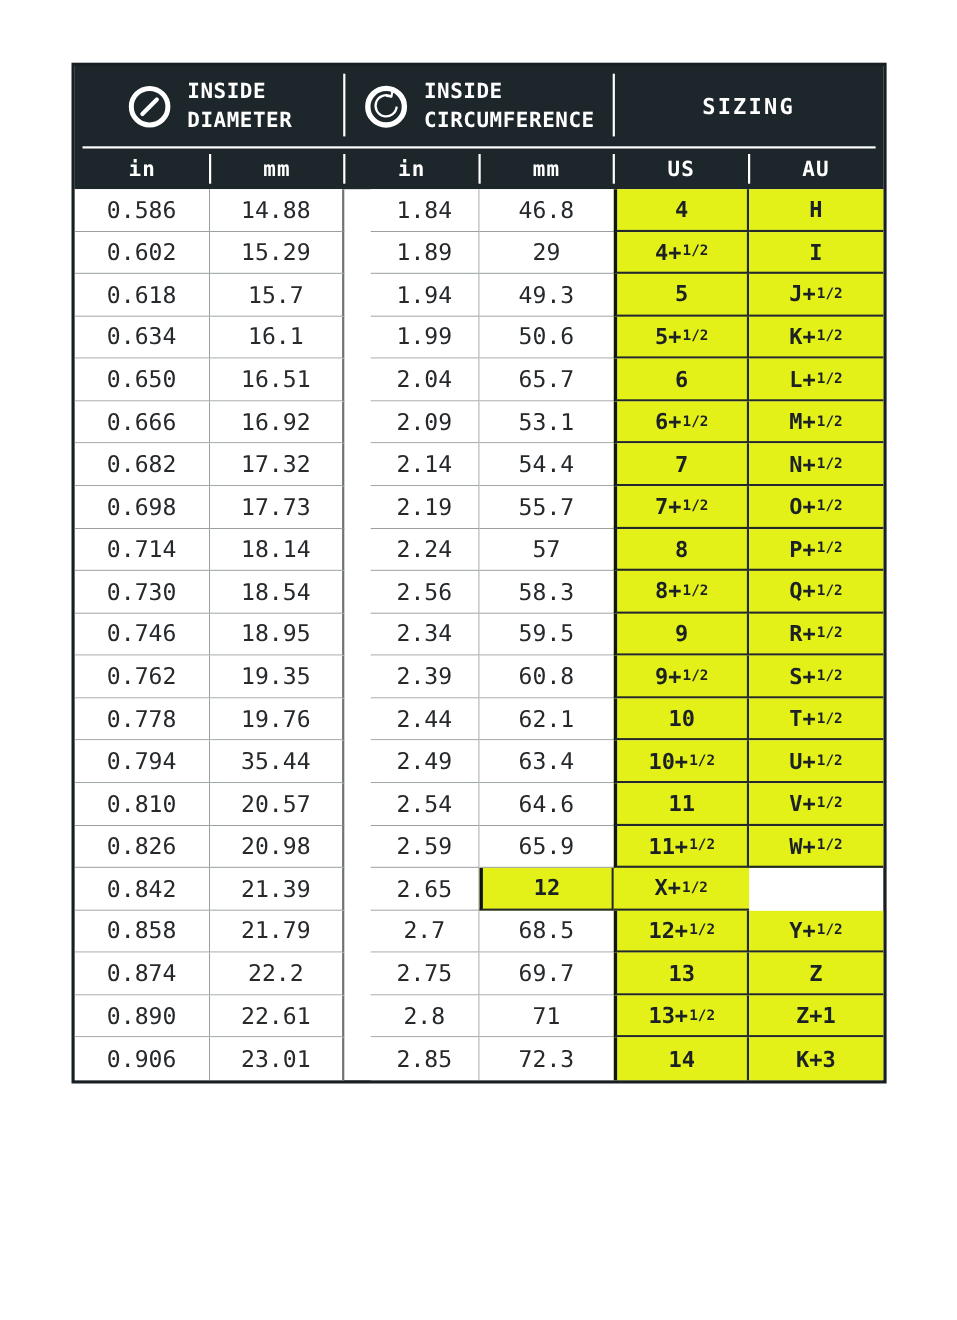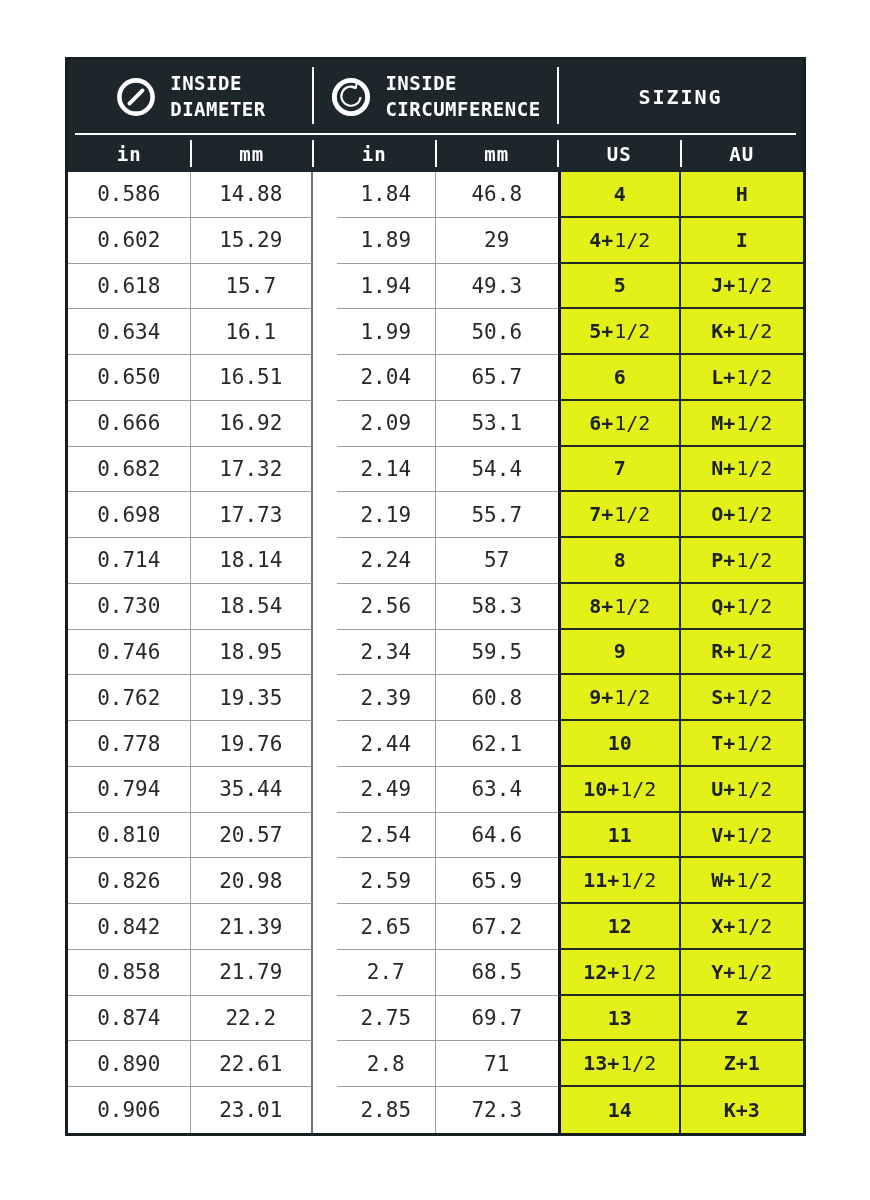--- a/index.html
+++ b/index.html
@@ -15,21 +15,21 @@
     width: 870px;
     height: 1200px;
     background: #ffffff;
     overflow: hidden;
   }
   .size-table {
     position: absolute;
     left: 65px;
     top: 57px;
     width: 741px;
-    height: 1079px;
+    height: 928px;
     box-sizing: border-box;
     border: 3px solid var(--outer-border, #181f23);
     background: #ffffff;
     display: flex;
     flex-direction: column;
   }
   
   .thead {
     background: var(--header-bg, #1d262b);
     color: var(--header-text, #ffffff);
@@ -126,22 +126,22 @@
     font-size: 20px;
     color: #1c2124;
     border-bottom: 2px solid #23282b;
   }
   .c4 {
     border-left: 3px solid #101417;
     border-right: 2px solid #23282b;
   }
   .row:last-child .cell { border-bottom: none; }
   .frac {
-    font-size: 20px;
-    font-weight: normal;
+    font-size: 13px;
+    font-weight: bold;
     margin-left: 1px;
     letter-spacing: 0;
   }
 </style>
 </head>
 <body>
 
 <div class="sheet">
   <div class="size-table">
 
@@ -384,21 +384,20 @@
           </div>
           <div class="cell c5 size">
             <span>W+</span>
             <span class="frac">1/2</span>
           </div>
         </div>
         <div class="row">
           <div class="cell c0 num">0.842</div>
           <div class="cell c1 num">21.39</div>
           <div class="cell c2 num">2.65</div>
-          <div class="cell c3 num">67.2</div>
           <div class="cell c4 size">12</div>
           <div class="cell c5 size">
             <span>X+</span>
             <span class="frac">1/2</span>
           </div>
         </div>
         <div class="row">
           <div class="cell c0 num">0.858</div>
           <div class="cell c1 num">21.79</div>
           <div class="cell c2 num">2.7</div>

